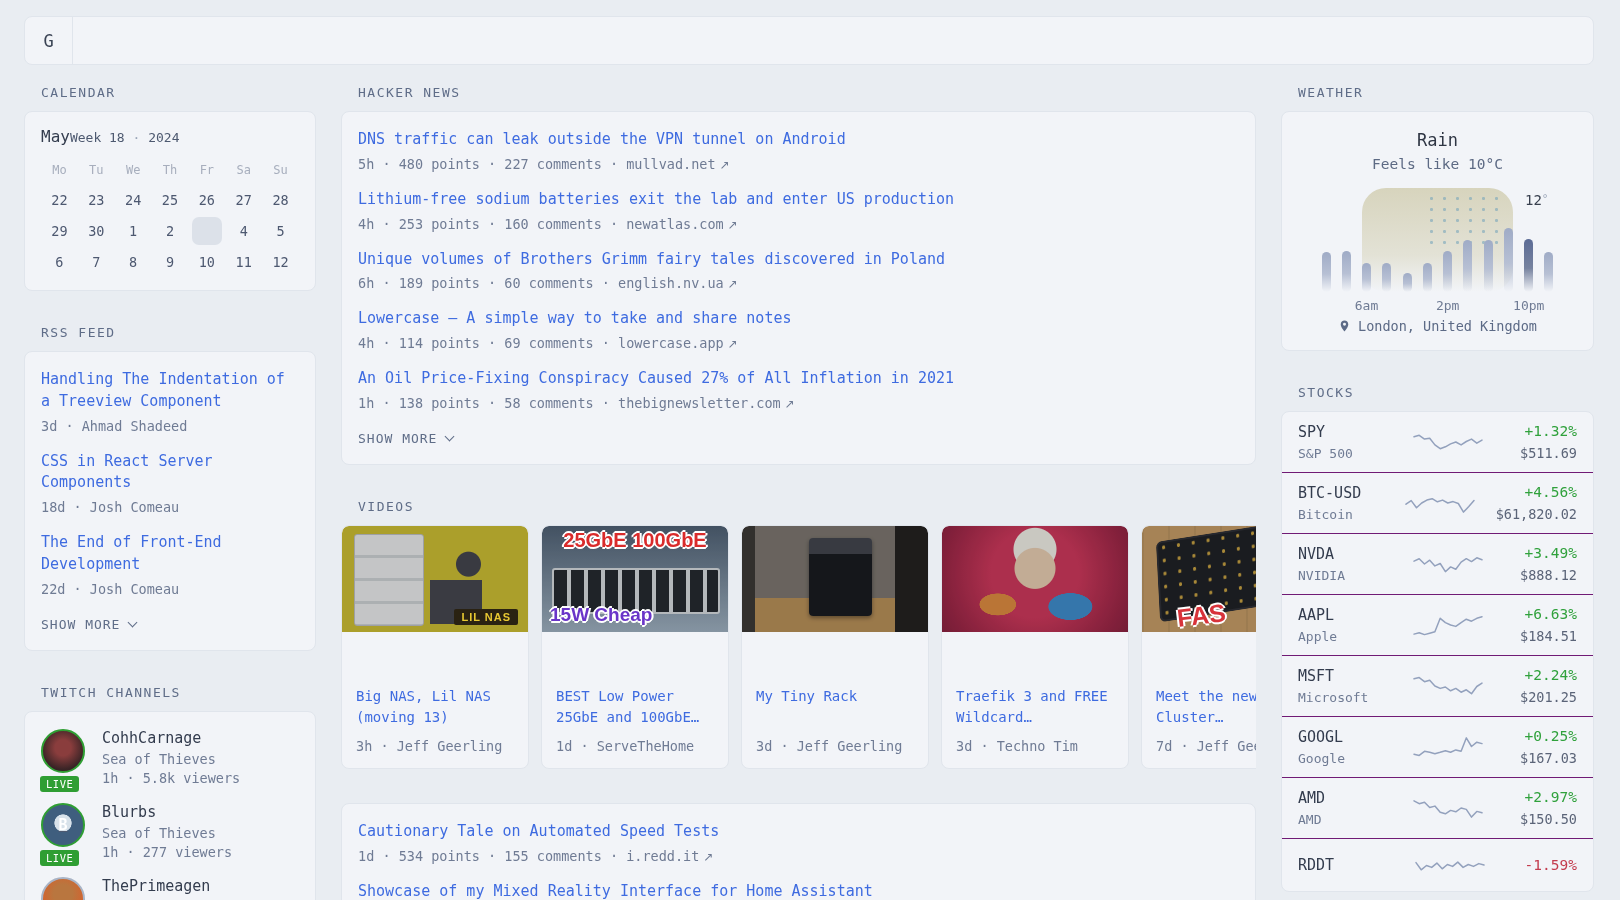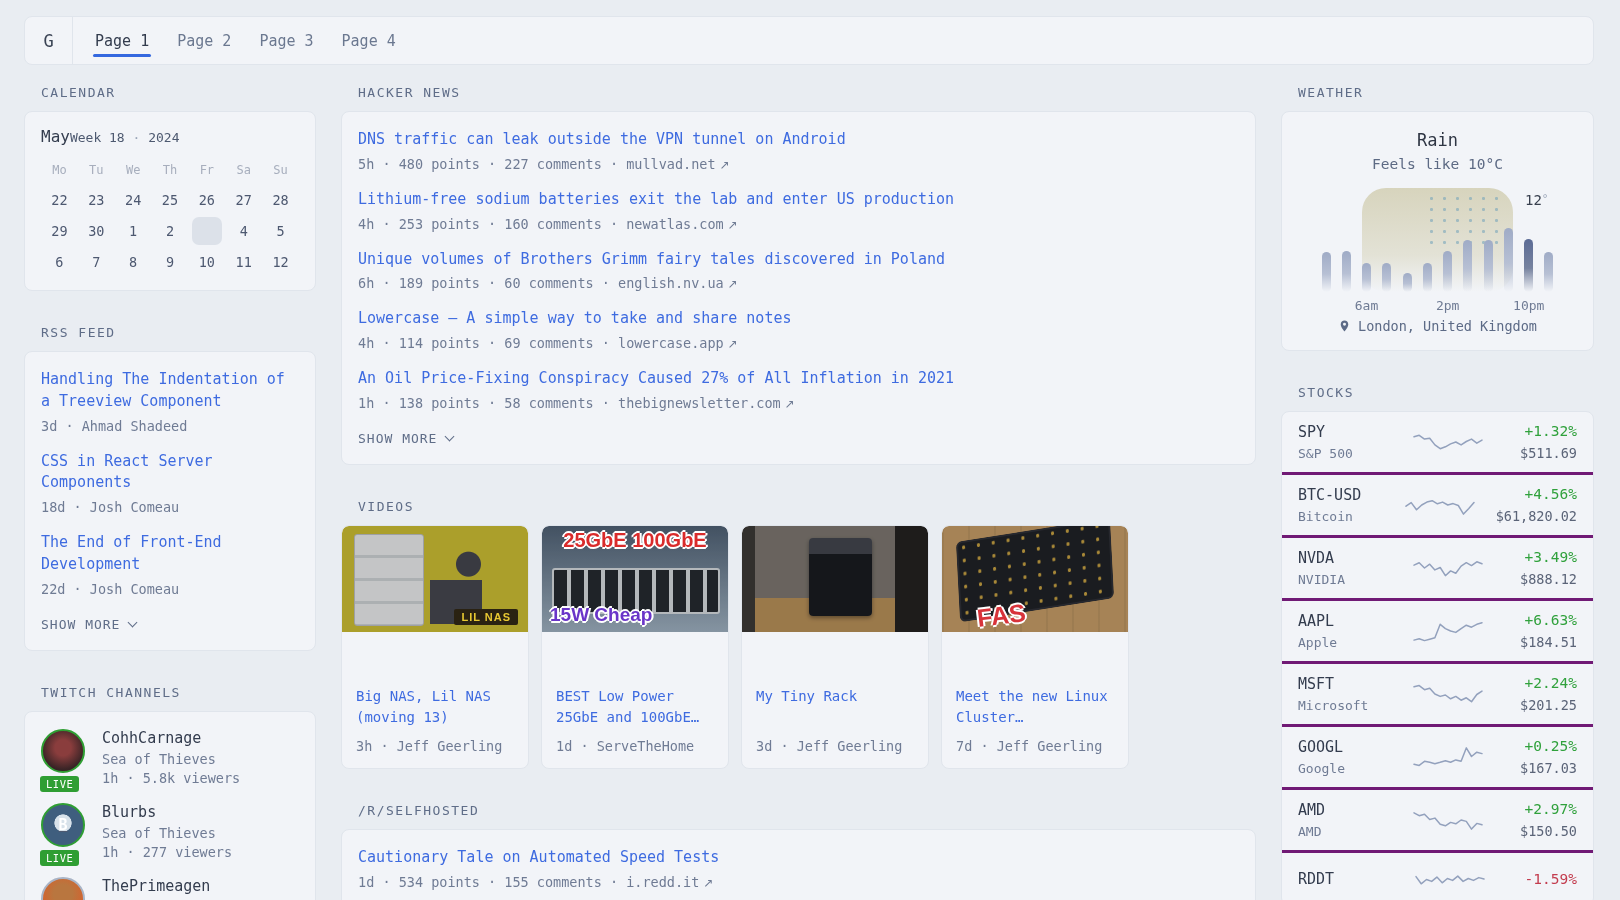--- a/index.html
+++ b/index.html
@@ -221,51 +221,41 @@
   .temp-label { position:absolute; top:4px; transform:translateX(-50%); font-size:14px; color:#39404f; z-index:2; }
   .temp-label .deg { color:#9aa5b8; font-size:11px; vertical-align:top; }
   .weather-loc {
     display:flex; align-items:center; justify-content:center; gap:7px;
     font-size:13.5px; color:#5c6a86; margin-top:26px;
   }
 
   
   .stocks-card { overflow:hidden; }
   .stock-row { display:flex; align-items:center; padding:11px 16px; cursor:pointer; }
-  .stock-row + .stock-row { border-top:3px solid #701a75; }
+  .stock-row + .stock-row { border-top:1px solid #701a75; }
   .stock-id { width:96px; flex:none; }
   .stock-sym { font-size:15px; color:#333c4e; }
   .stock-name { font-size:13px; color:#6f7b94; margin-top:5px; }
   .stock-name:empty { display:none; }
   .spark { width:72px; height:30px; flex:none; margin:0 auto; }
   .spark polyline { fill:none; stroke:#93a1bd; stroke-width:1.5; stroke-linejoin:round; stroke-linecap:round; }
   .stock-vals { margin-left:auto; text-align:right; }
   .stock-change { font-size:14.5px; }
   .stock-change.pos { color:var(--c-positive,#30a13c); }
   .stock-change.neg { color:var(--c-negative,#c33c4e); }
   .stock-price { font-size:13.5px; color:#5b6478; margin-top:6px; }
   .stock-price:empty { display:none; }
 </style>
 </head>
 <body>
 
 <div class="page">
 
   <nav class="navbar">
     <div class="nav-logo">G</div>
-    <div class="nav-tabs">
-
-        <a class="nav-tab active">Page 1</a>
-
-        <a class="nav-tab">Page 2</a>
-
-        <a class="nav-tab">Page 3</a>
-
-        <a class="nav-tab">Page 4</a>
-      </div>
   </nav>
 
   <div class="columns">
 
     <aside class="col-left">
 
       <section class="section">
         <h2 class="section-label">CALENDAR</h2>
         <div class="card cal-card">
           <div class="cal-header">
@@ -456,36 +446,45 @@
               <div class="thumb thumb-rack">
                 
                 
               </div>
               <div class="video-body">
                 <div class="video-title">My Tiny Rack</div>
                 <div class="video-meta">3d · Jeff Geerling</div>
               </div>
             </a>
 
+            <a class="card video-card">
+              <div class="thumb thumb-traefik">
+                
+                
+              </div>
+              <div class="video-body">
+                <div class="video-title">Traefik 3 and FREE Wildcard…</div>
+                <div class="video-meta">3d · Techno Tim</div>
+              </div>
+            </a>
 
             <a class="card video-card">
               <div class="thumb thumb-cluster">
                 <span class="thumb-text-a">FAS</span>
 
               </div>
               <div class="video-body">
                 <div class="video-title">Meet the new Linux Cluster…</div>
                 <div class="video-meta">7d · Jeff Geerling</div>
               </div>
             </a>
           </div>
       </section>
 
       <section class="section">
-        <h2 class="section-label">/R/SELFHOSTED</h2>
         <div class="card feed-card">
           <div>
 
               <div class="feed-item">
                 <a class="feed-title">Cautionary Tale on Automated Speed Tests</a>
                 <div class="feed-meta"><span class="meta-text">1d · 534 points · 155 comments · i.redd.it</span><span class="ext">↗</span></div>
               </div>
 
               <div class="feed-item">
                 <a class="feed-title">Showcase of my Mixed Reality Interface for Home Assistant</a>

